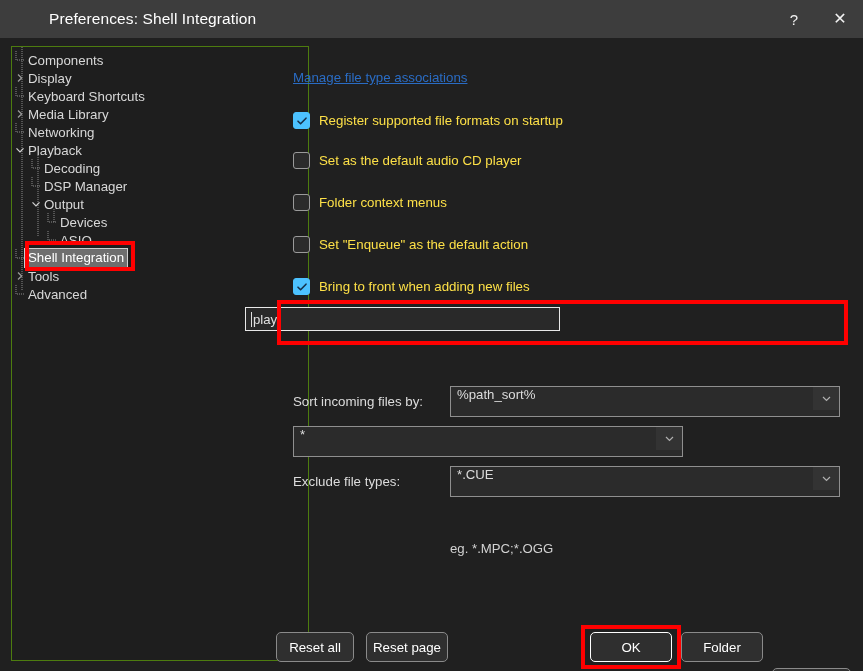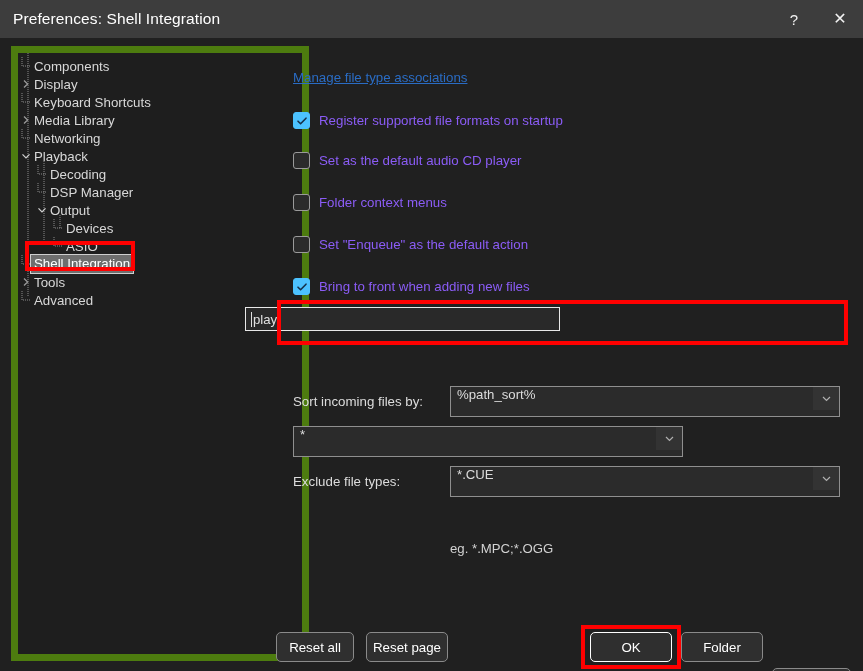--- a/index.html
+++ b/index.html
@@ -15,21 +15,21 @@
     position: relative;
     width: 863px; height: 671px;
     background: #202020;
   }
 
   
   .titlebar {
     position: absolute; left: 0; top: 0;
     width: 863px; height: 38px;
     background: #3d3d3d;
-    display: flex; align-items: center;
+    display: flex; align-items: center; padding-left: 36px;
   }
   .title-text {
     margin-left: 13px;
     color: #ffffff;
     font-size: 15.5px;
     letter-spacing: .1px;
     white-space: nowrap;
   }
   .title-btns {
     position: absolute; right: 0; top: 0;
@@ -43,21 +43,21 @@
   }
   .tbtn.close { width: 46px; }
   .xglyph { font-size: 16px; line-height: 1; font-weight: 300; }
 
   
   .tree-panel {
     position: absolute;
     left: 11px; top: 46px;
     width: 298px; height: 615px;
     background: #1e1e1e;
-    border: 7px solid #4d7c0f;
+    border: 1px solid #4d7c0f;
     overflow: hidden;
   }
   .tree {
     padding-top: 4px;
     position: relative;
   }
   .trow {
     position: relative;
     height: 18px;
     display: flex; align-items: center;
@@ -95,21 +95,21 @@
   .link {
     position: absolute; left: 13px; top: 24px;
     color: #2a6cc4; font-size: 13.3px;
     text-decoration: underline;
     cursor: pointer;
   }
 
   .cbrow {
     position: absolute; left: 13px;
     display: flex; align-items: center;
-    font-size: 13.3px; color: #8b5cf6;
+    font-size: 13.3px; color: #fde047;
     white-space: nowrap;
   }
   .cb {
     width: 17px; height: 17px;
     border-radius: 3px;
     margin-right: 9px;
     flex: none;
     display: flex; align-items: center; justify-content: center;
     background: #2b2b2b;
     border: 1px solid #9a9a9a;

